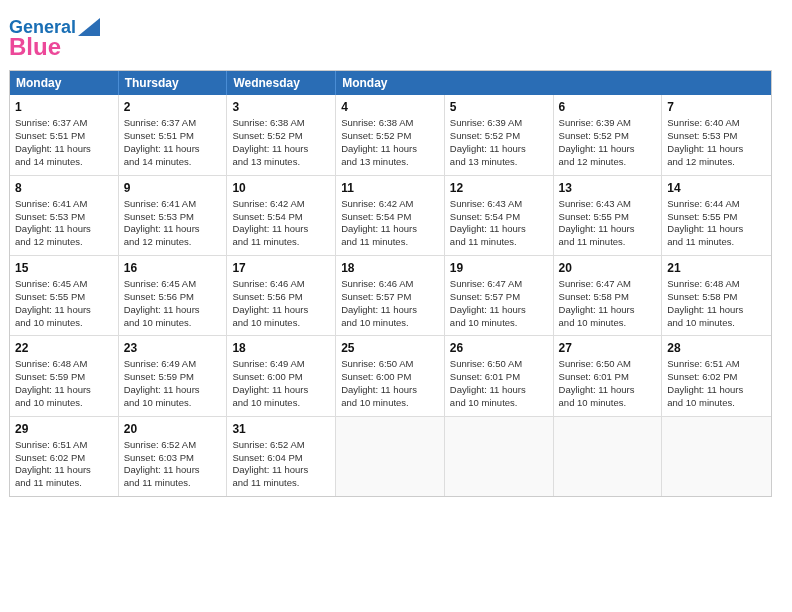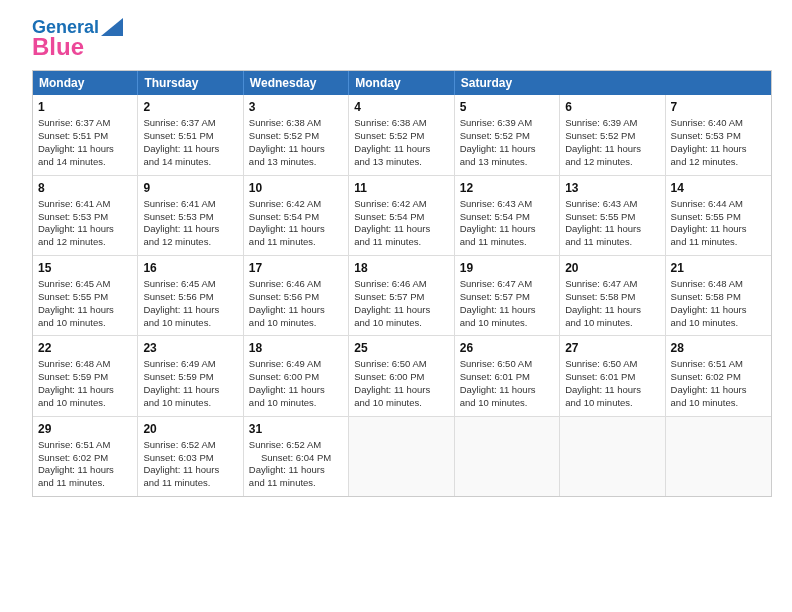--- a/index.html
+++ b/index.html
@@ -6,21 +6,21 @@
     body {
       font-family: Arial, sans-serif;
       background: #fff;
       width: 792px;
       height: 612px;
       overflow: hidden;
     }
     .page {
       width: 792px;
       height: 509px;
-      padding: 18px 20px 12px 32px;
+      padding: 18px 20px 12px 9px;
       display: flex;
       flex-direction: column;
     }
     .header {
       display: flex;
       justify-content: space-between;
       align-items: flex-start;
       margin-bottom: 10px;
     }
     .logo {
@@ -119,21 +119,20 @@
       <div class="title-location"></div>
     </div>
   </div>
 
   <div class="calendar">
     <div class="cal-header-row">
         <div class="cal-header-cell">Monday</div>
         <div class="cal-header-cell">Thursday</div>
         <div class="cal-header-cell">Wednesday</div>
         <div class="cal-header-cell">Monday</div>
-        <div class="cal-header-cell">Saturday</div>
       </div>
     <div class="cal-body">
     <div class="cal-week">
           <div class="cal-cell">
             <span class="day-num">1</span>
             <span style="display: block;">Sunrise: 6:37 AM</span>
             <span style="display: block;">Sunset: 5:51 PM</span>
             <span style="display: block;">Daylight: 11 hours</span>
             <span style="display: block;">and 14 minutes.</span>
           </div>
@@ -344,21 +343,21 @@
           <div class="cal-cell">
             <span class="day-num">20</span>
             <span style="display: block;">Sunrise: 6:52 AM</span>
             <span style="display: block;">Sunset: 6:03 PM</span>
             <span style="display: block;">Daylight: 11 hours</span>
             <span style="display: block;">and 11 minutes.</span>
           </div>
           <div class="cal-cell">
             <span class="day-num">31</span>
             <span style="display: block;">Sunrise: 6:52 AM</span>
-            <span style="display: block; text-align: center;">Sunset: 6:04 PM</span>
+            <span style="display: block;">Sunset: 6:04 PM</span>
             <span style="display: block;">Daylight: 11 hours</span>
             <span style="display: block;">and 11 minutes.</span>
           </div>
           <div class="cal-cell empty"></div>
           <div class="cal-cell empty"></div>
           <div class="cal-cell empty"></div>
           <div class="cal-cell empty"></div>
         </div>
       </div>
   </div>

